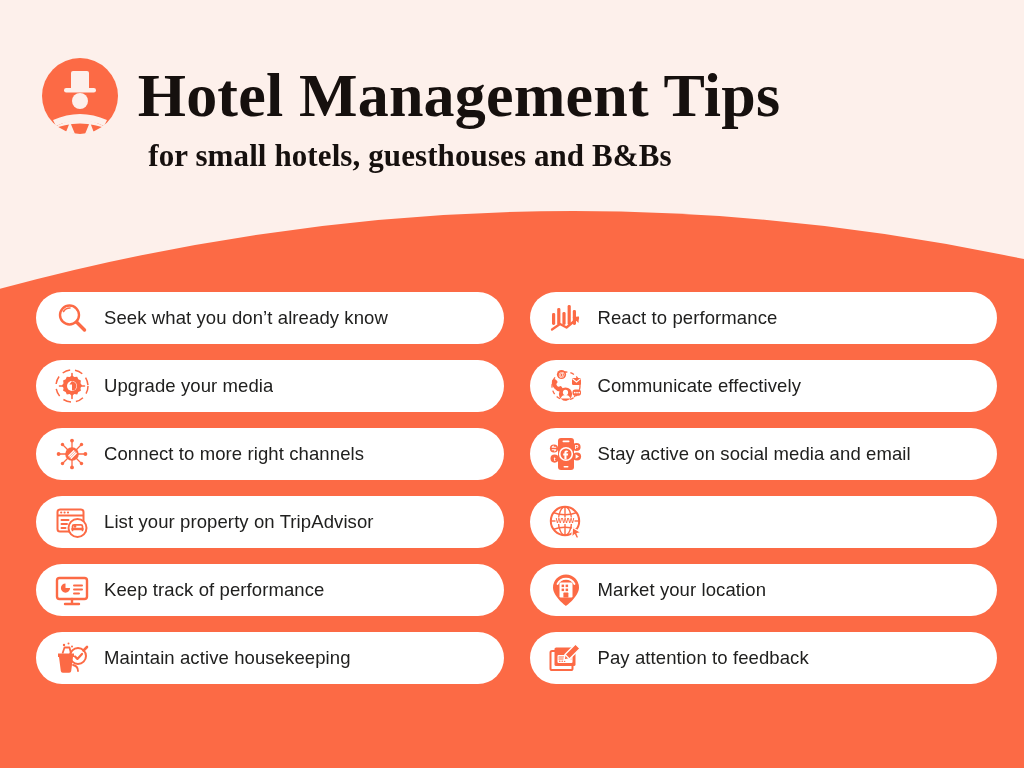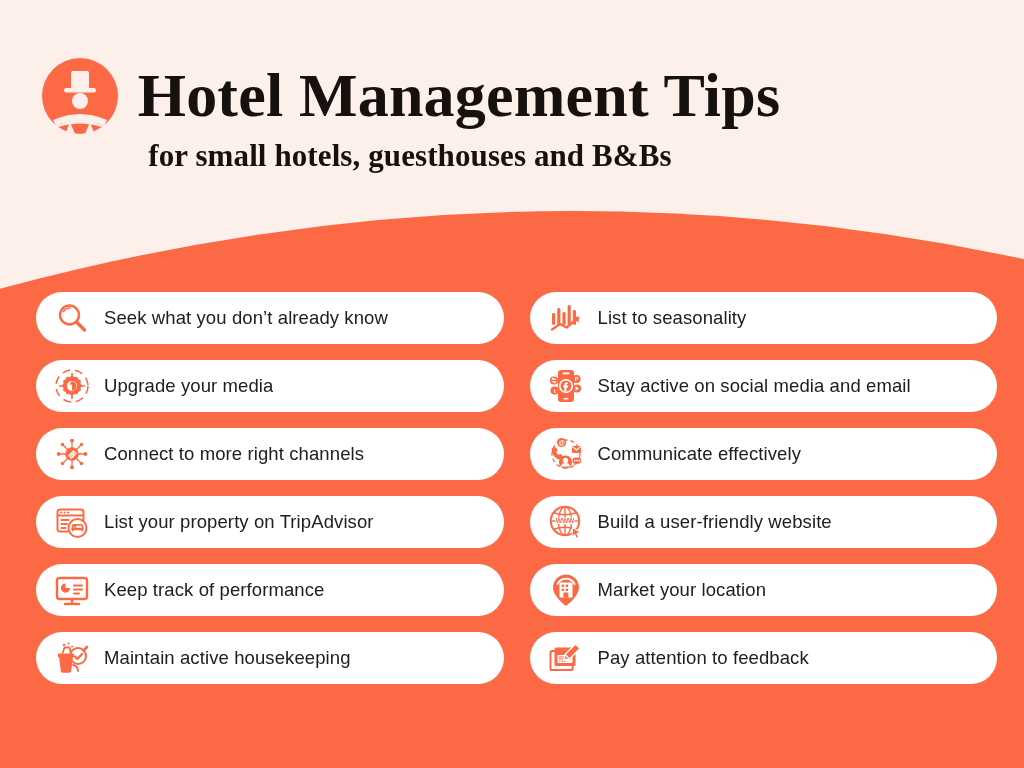--- a/index.html
+++ b/index.html
@@ -274,42 +274,21 @@
               <rect x="5" y="14" width="3.2" height="12" rx="1.4"></rect>
               <rect x="10.2" y="9" width="3.2" height="17" rx="1.4"></rect>
               <rect x="15.4" y="13" width="3.2" height="13" rx="1.4"></rect>
               <rect x="20.6" y="6" width="3.2" height="20" rx="1.4"></rect>
               <rect x="25.8" y="11" width="3.2" height="15" rx="1.4"></rect>
             </g>
             <path d="M5 30.5 L13 25 L19.5 28.5 L31 19" fill="none" stroke="#fc6a45" stroke-width="2.3" stroke-linecap="round" stroke-linejoin="round"></path>
             <path d="M25.5 18 L32 17.5 L31.5 24 Z" fill="#fc6a45"></path>
           </svg>
         </span>
-        <span class="tip-label">List to seasonality</span>
-      </div>
-
-      <div class="tip-item">
-        <span class="tip-icon">
-          <svg viewBox="0 0 38 38" aria-hidden="true">
-            <rect x="11" y="3" width="16" height="32" rx="3" fill="#fc6a45"></rect>
-            <rect x="15.5" y="5.6" width="7" height="1.6" rx="0.8" fill="#ffffff"></rect>
-            <rect x="16.5" y="31" width="5" height="1.6" rx="0.8" fill="#ffffff"></rect>
-            <circle cx="19" cy="19" r="6.3" fill="#fc6a45" stroke="#ffffff" stroke-width="1.6"></circle>
-            <path d="M20.3 15.6 h-1.2 a1.7 1.7 0 0 0 -1.7 1.7 v1.3 h-1.2 v2 h1.2 v3.7 h2.1 v-3.7 h1.4 l.3-2 h-1.7 v-1 c0-.4 .2-.6 .7-.6 h1.1 Z" fill="#ffffff"></path>
-            <circle cx="29.5" cy="12" r="4.1" fill="#fc6a45"></circle>
-            <text x="29.5" y="14.2" font-family="Liberation Sans, sans-serif" font-size="5.6" font-weight="bold" fill="#ffffff" text-anchor="middle">P</text>
-            <circle cx="30" cy="21.5" r="4.1" fill="#fc6a45"></circle>
-            <path d="M28.6 19.3 L32 21.5 L28.6 23.7 Z" fill="#ffffff"></path>
-            <circle cx="7.6" cy="23.6" r="4.1" fill="#fc6a45"></circle>
-            <text x="7.6" y="25.9" font-family="Liberation Sans, sans-serif" font-size="5.8" font-weight="bold" fill="#ffffff" text-anchor="middle">t</text>
-            <circle cx="7" cy="13.5" r="4.1" fill="#fc6a45"></circle>
-            <path d="M5.2 12.2 h3.6 M5.2 12.2 l1.1-1.1 M8.8 14.8 h-3.6 M8.8 14.8 l-1.1 1.1" fill="none" stroke="#ffffff" stroke-width="1.1" stroke-linecap="round" stroke-linejoin="round"></path>
-          </svg>
-        </span>
-        <span class="tip-label">Stay active on social media and email</span>
+        <span class="tip-label">React to performance</span>
       </div>
 
       <div class="tip-item">
         <span class="tip-icon">
           <svg viewBox="0 0 38 38" aria-hidden="true">
             <circle cx="19" cy="19" r="14" fill="none" stroke="#fc6a45" stroke-width="1.3" stroke-dasharray="4 3"></circle>
             <circle cx="14.5" cy="7.5" r="4.6" fill="#fc6a45"></circle>
             <text x="14.5" y="9.9" font-family="Liberation Sans, sans-serif" font-size="6.4" font-weight="bold" fill="#ffffff" text-anchor="middle">@</text>
             <path d="M5 13.5 q1.4-2.6 3.6-1 l1.6 1.6 q1 1.2-.4 2.2 -1 .8 .2 2.4 1.2 1.6 2.4 .8 1.4-1 2.2 .2 l1.2 1.8 q1.2 2-1.4 2.8 -3.8 1-7-2.8 -3.2-3.8-2.4-7.8 Z" fill="#fc6a45"></path>
             <rect x="25" y="11" width="9" height="7" rx="1.2" fill="#fc6a45"></rect>
@@ -325,34 +304,54 @@
               <circle cx="32.2" cy="25.6" r="0.85"></circle>
             </g>
           </svg>
         </span>
         <span class="tip-label">Communicate effectively</span>
       </div>
 
       <div class="tip-item">
         <span class="tip-icon">
           <svg viewBox="0 0 38 38" aria-hidden="true">
+            <rect x="11" y="3" width="16" height="32" rx="3" fill="#fc6a45"></rect>
+            <rect x="15.5" y="5.6" width="7" height="1.6" rx="0.8" fill="#ffffff"></rect>
+            <rect x="16.5" y="31" width="5" height="1.6" rx="0.8" fill="#ffffff"></rect>
+            <circle cx="19" cy="19" r="6.3" fill="#fc6a45" stroke="#ffffff" stroke-width="1.6"></circle>
+            <path d="M20.3 15.6 h-1.2 a1.7 1.7 0 0 0 -1.7 1.7 v1.3 h-1.2 v2 h1.2 v3.7 h2.1 v-3.7 h1.4 l.3-2 h-1.7 v-1 c0-.4 .2-.6 .7-.6 h1.1 Z" fill="#ffffff"></path>
+            <circle cx="29.5" cy="12" r="4.1" fill="#fc6a45"></circle>
+            <text x="29.5" y="14.2" font-family="Liberation Sans, sans-serif" font-size="5.6" font-weight="bold" fill="#ffffff" text-anchor="middle">P</text>
+            <circle cx="30" cy="21.5" r="4.1" fill="#fc6a45"></circle>
+            <path d="M28.6 19.3 L32 21.5 L28.6 23.7 Z" fill="#ffffff"></path>
+            <circle cx="7.6" cy="23.6" r="4.1" fill="#fc6a45"></circle>
+            <text x="7.6" y="25.9" font-family="Liberation Sans, sans-serif" font-size="5.8" font-weight="bold" fill="#ffffff" text-anchor="middle">t</text>
+            <circle cx="7" cy="13.5" r="4.1" fill="#fc6a45"></circle>
+            <path d="M5.2 12.2 h3.6 M5.2 12.2 l1.1-1.1 M8.8 14.8 h-3.6 M8.8 14.8 l-1.1 1.1" fill="none" stroke="#ffffff" stroke-width="1.1" stroke-linecap="round" stroke-linejoin="round"></path>
+          </svg>
+        </span>
+        <span class="tip-label">Stay active on social media and email</span>
+      </div>
+
+      <div class="tip-item">
+        <span class="tip-icon">
+          <svg viewBox="0 0 38 38" aria-hidden="true">
             <circle cx="18" cy="18" r="14.2" fill="none" stroke="#fc6a45" stroke-width="2"></circle>
             <g fill="none" stroke="#fc6a45" stroke-width="1.4">
               <ellipse cx="18" cy="18" rx="6.6" ry="14.2"></ellipse>
               <path d="M3.8 18 h28.4"></path>
               <path d="M6 9.5 q12 4.5 24 0"></path>
               <path d="M6 26.5 q12-4.5 24 0"></path>
               <path d="M18 3.8 v28.4"></path>
             </g>
             <rect x="8.5" y="14.6" width="19" height="6.4" rx="1" fill="#ffffff"></rect>
             <text x="18" y="19.9" font-family="Liberation Sans, sans-serif" font-size="6.6" font-weight="bold" fill="#fc6a45" text-anchor="middle">WWW</text>
             <path d="M25.5 24.5 L34 29.5 L30 30.6 L31.8 34.5 L29.4 35.6 L27.6 31.7 L24.8 34.4 Z" fill="#fc6a45" stroke="#ffffff" stroke-width="1.2" stroke-linejoin="round"></path>
           </svg>
         </span>
-        <span class="tip-label">Build a user-friendly website</span>
       </div>
 
       <div class="tip-item">
         <span class="tip-icon">
           <svg viewBox="0 0 38 38" aria-hidden="true">
             <path d="M19 3.5 a13 13 0 0 1 13 13 c0 9-13 18.5-13 18.5 S6 25.5 6 16.5 a13 13 0 0 1 13-13 Z" fill="#fc6a45"></path>
             <rect x="12.5" y="11.5" width="13" height="15" rx="1.2" fill="#ffffff"></rect>
             <g fill="#fc6a45">
               <rect x="14.6" y="13.6" width="2.5" height="2.5"></rect>
               <rect x="18.6" y="13.6" width="2.5" height="2.5"></rect>

